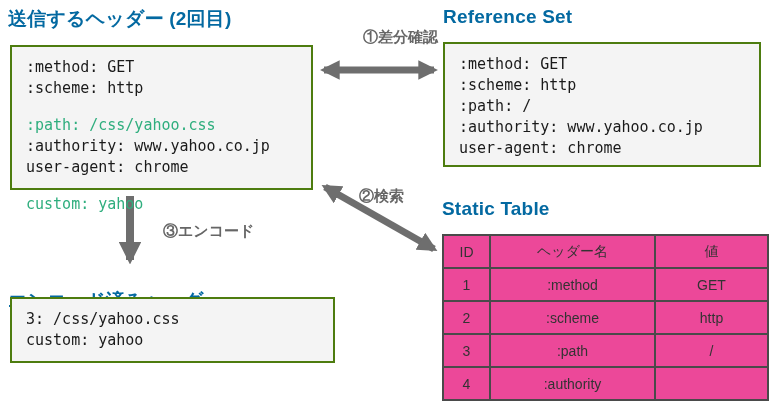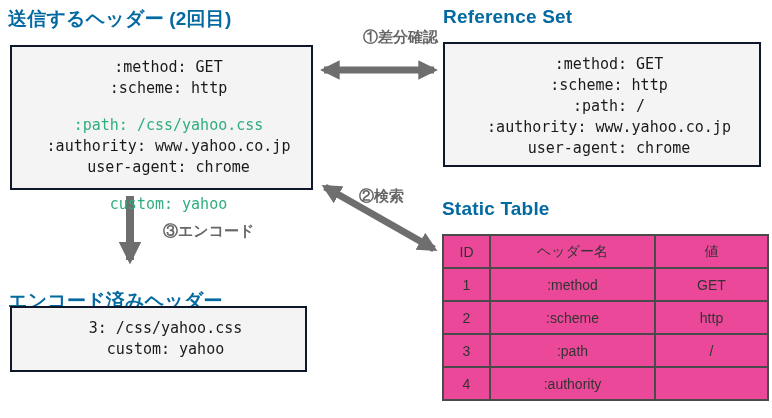--- a/index.html
+++ b/index.html
@@ -19,23 +19,22 @@
     font-size: 19px;
     font-weight: bold;
     color: #0369a1;
     letter-spacing: 0.2px;
     white-space: nowrap;
   }
 
   .code-box {
     position: absolute;
     background: #f4f4f4;
-    border: 2px solid #0f172a;
+    border: 2px solid #4d7c0f;
     padding: 10px 0 0 14px;
-    text-align: center;
   }
   .code-line {
     font-family: "DejaVu Sans Mono", monospace;
     font-size: 15px;
     line-height: 21px;
     color: #1a1a1a;
     white-space: pre;
   }
   .code-line.hl { color: #2fae7e; margin-top: 16px; }
 
@@ -109,21 +108,21 @@
   <div class="section-title" style="left:443px; top:6px;">Reference Set</div>
   <div class="code-box" style="left:443px; top:42px; width:318px; height:125px;">
     <div class="code-line">:method: GET</div>
     <div class="code-line">:scheme: http</div>
     <div class="code-line">:path: /</div>
     <div class="code-line">:authority: www.yahoo.co.jp</div>
     <div class="code-line">user-agent: chrome</div>
   </div>
 
   <div class="section-title" style="left:8px; top:288px;">エンコード済みヘッダー</div>
-  <div class="code-box" style="left:10px; top:306px; width:297px; height:66px;">
+  <div class="code-box" style="left:10px; top:297px; width:325px; height:66px;">
     <div class="code-line">3: /css/yahoo.css</div>
     <div class="code-line">custom: yahoo</div>
   </div>
 
   <div class="section-title" style="left:442px; top:198px;">Static Table</div>
   <table class="static-table">
     <colgroup>
         <col class="c-id">
         <col class="c-name">
         <col class="c-val">

